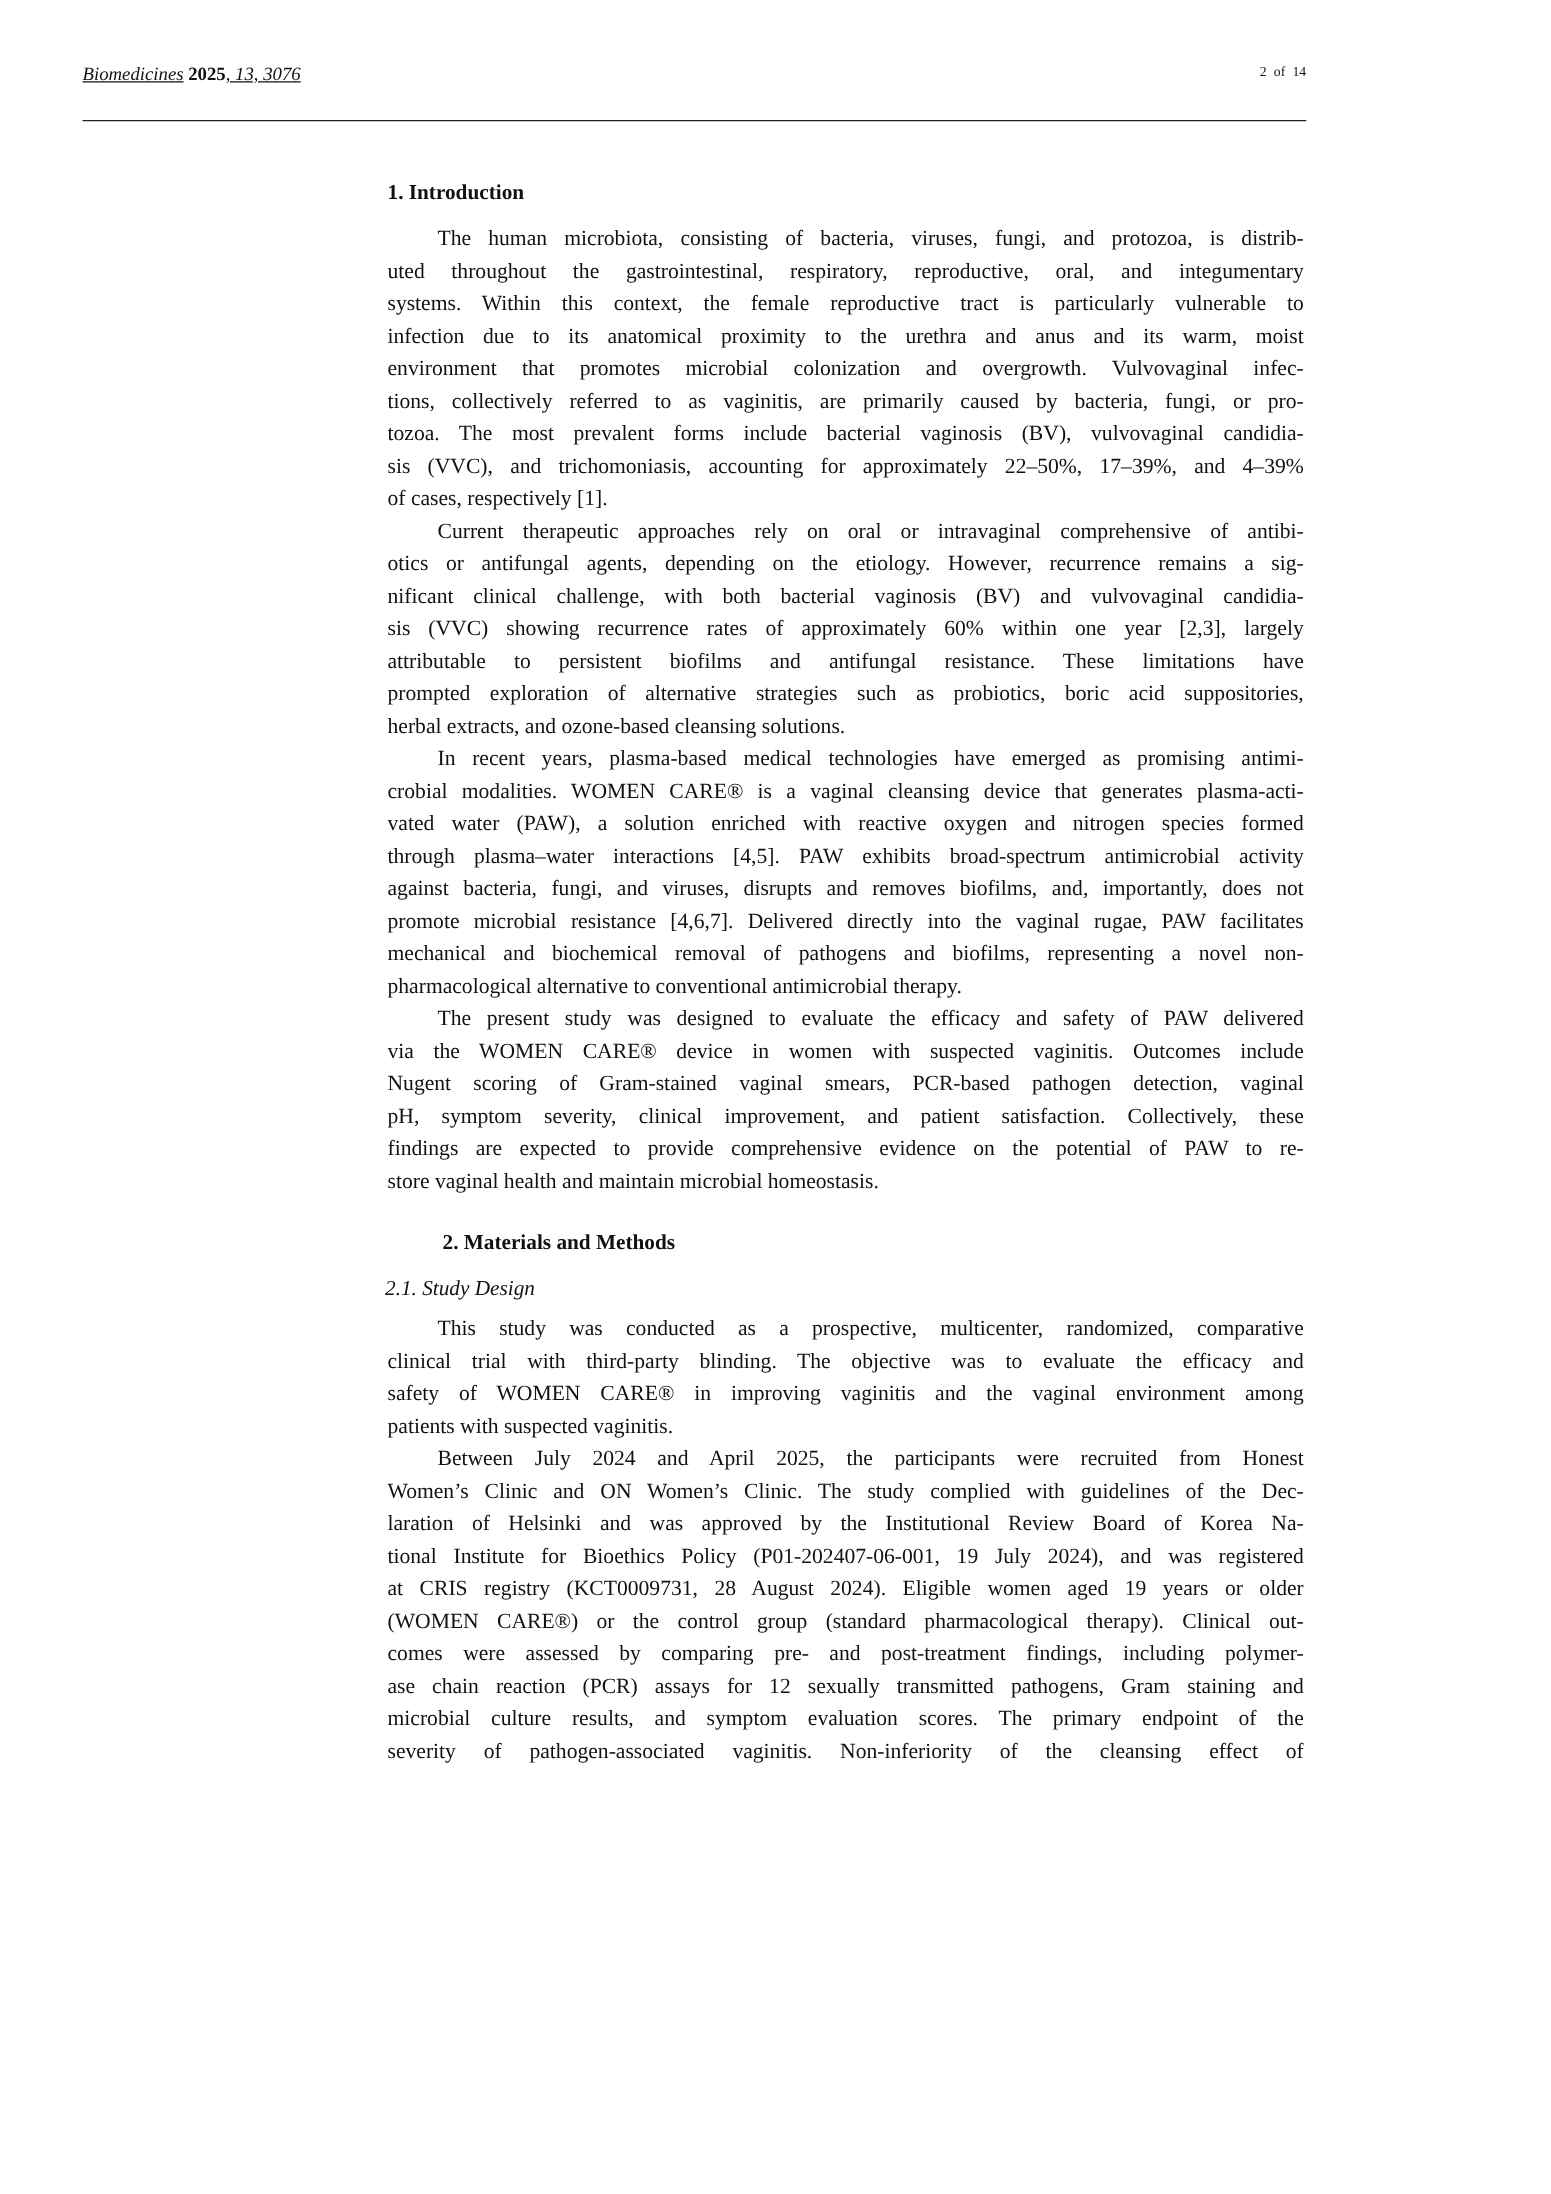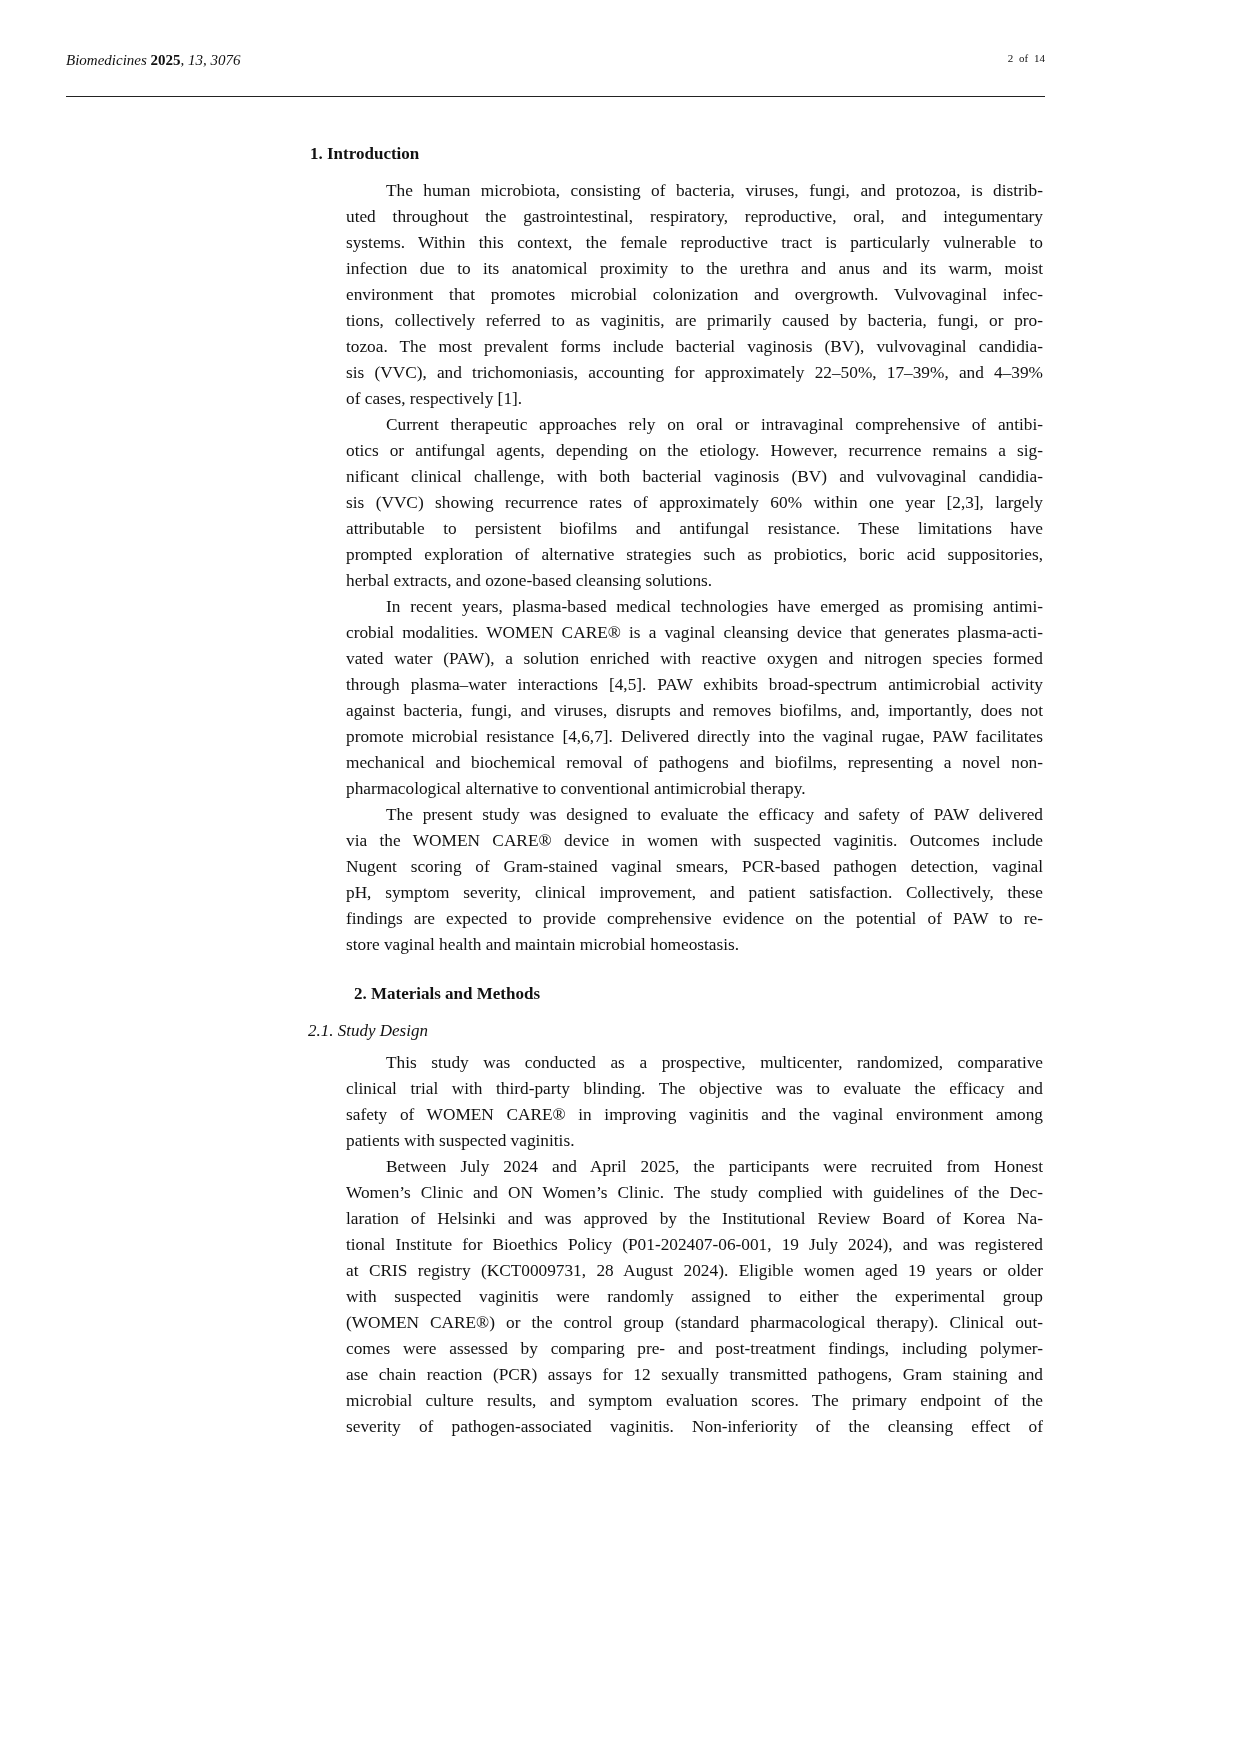--- a/index.html
+++ b/index.html
@@ -1,28 +1,28 @@
 <!DOCTYPE html>
 <html><head>
 <meta charset="utf-8">
 <style>
   html, body { margin: 0; padding: 0; background: #ffffff; }
   body { width: 1241px; height: 1755px; position: relative; overflow: hidden;
          font-family: "Liberation Serif", "DejaVu Serif", serif; color: #111; }
   .header { position: absolute; left: 66px; top: 40px; width: 979px; height: 56px;
             border-bottom: 1.5px solid #222; }
   .header .journal { position: absolute; left: 0; top: 12px; font-size: 15px; }
-  .header .journal i { font-style: italic; }
+  .header .journal i { font-style: italic; text-decoration: underline; }
   .header .journal b { font-weight: bold; }
   .header .pagenum { position: absolute; right: 0; top: 12px; font-size: 11px; word-spacing: 3px; }
   .col { position: absolute; left: 310px; width: 733px; }
   .h1 { position: absolute; left: 310px; font-size: 17px; font-weight: bold; }
   .h2 { position: absolute; left: 308px; font-size: 17px; font-style: italic; }
   .line { display: block; height: 26px; line-height: 26px; font-size: 17.3px;
-          text-align: justify; text-align-last: justify; white-space: nowrap; overflow: hidden; margin-left: 36px; }
+          text-align: justify; text-align-last: justify; white-space: nowrap; overflow: hidden; }
   .line.indent { padding-left: 40px; }
   .line.last { text-align-last: left; }
 </style>
 </head>
 <body>
 
 <div class="header">
   <div class="journal"><i>Biomedicines</i> <b>2025</b><i>, 13, 3076</i></div>
   <div class="pagenum">2 of 14</div>
 </div>
@@ -68,19 +68,18 @@
 <div class="col" style="top:1050px;">
   <span class="line indent">This study was conducted as a prospective, multicenter, randomized, comparative</span>
   <span class="line">clinical trial with third-party blinding. The objective was to evaluate the efficacy and</span>
   <span class="line">safety of WOMEN CARE® in improving vaginitis and the vaginal environment among</span>
   <span class="line last">patients with suspected vaginitis.</span>
   <span class="line indent">Between July 2024 and April 2025, the participants were recruited from Honest</span>
   <span class="line">Women’s Clinic and ON Women’s Clinic. The study complied with guidelines of the Dec-</span>
   <span class="line">laration of Helsinki and was approved by the Institutional Review Board of Korea Na-</span>
   <span class="line">tional Institute for Bioethics Policy (P01-202407-06-001, 19 July 2024), and was registered</span>
   <span class="line">at CRIS registry (KCT0009731, 28 August 2024). Eligible women aged 19 years or older</span>
-  <span class="line">with suspected vaginitis were randomly assigned to either the experimental group</span>
   <span class="line">(WOMEN CARE®) or the control group (standard pharmacological therapy). Clinical out-</span>
   <span class="line">comes were assessed by comparing pre- and post-treatment findings, including polymer-</span>
   <span class="line">ase chain reaction (PCR) assays for 12 sexually transmitted pathogens, Gram staining and</span>
   <span class="line">microbial culture results, and symptom evaluation scores. The primary endpoint of the</span>
   <span class="line">severity of pathogen-associated vaginitis. Non-inferiority of the cleansing effect of</span>
 </div>
 
 </body></html>

